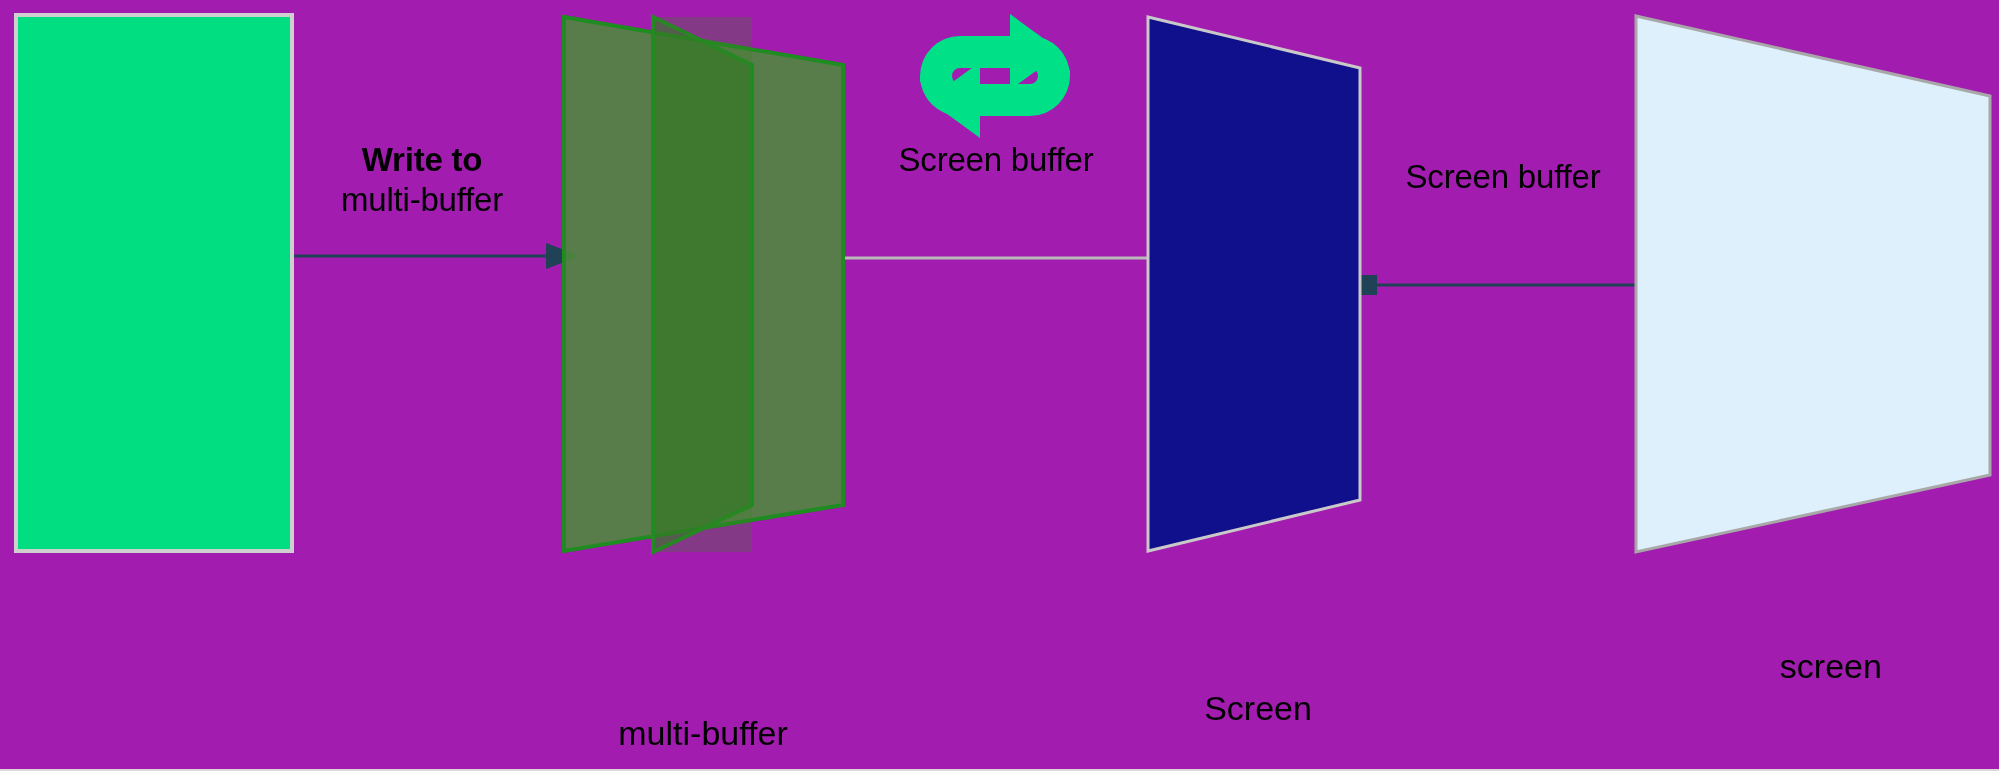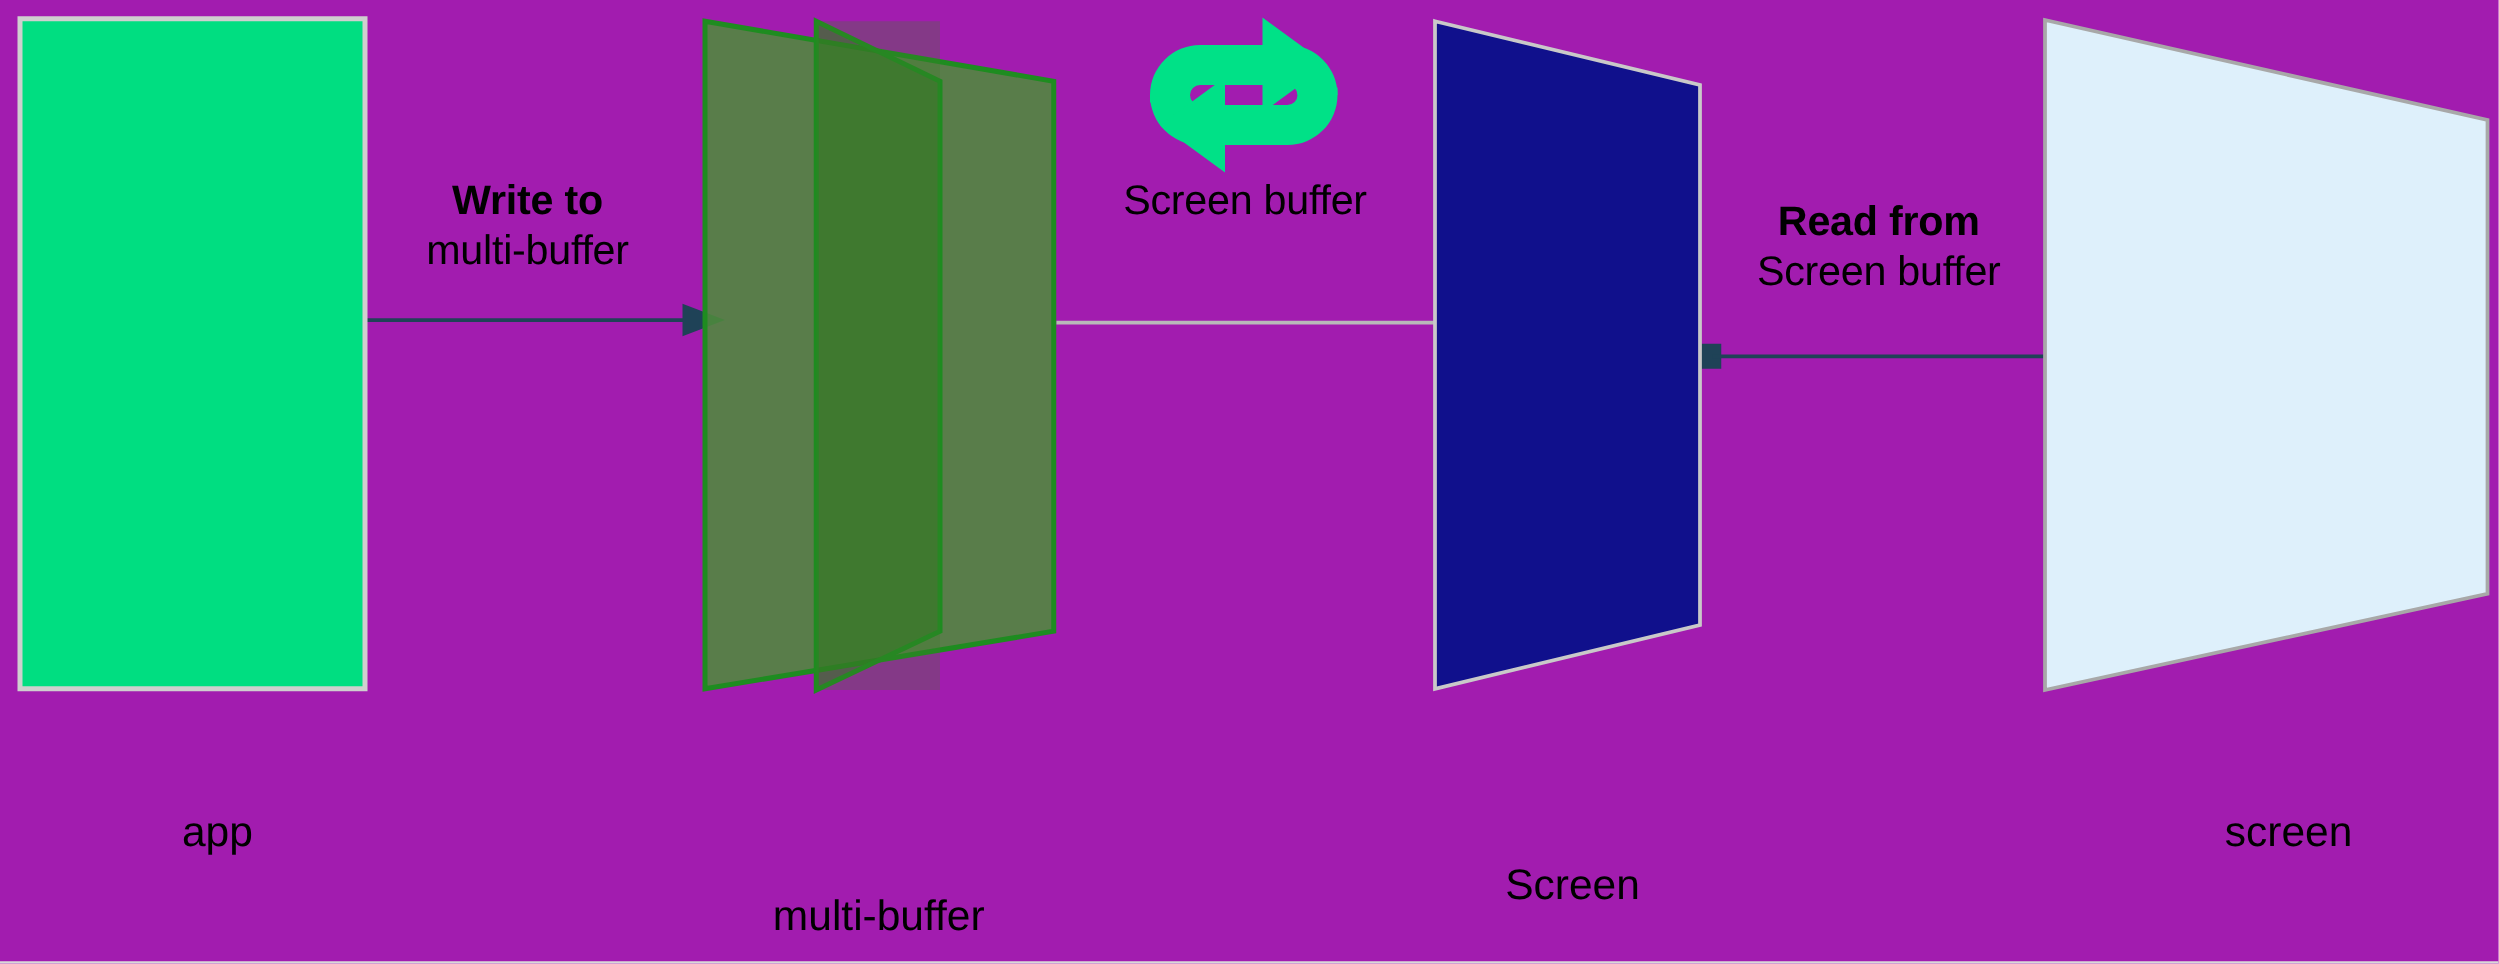--- a/index.html
+++ b/index.html
@@ -152,27 +152,23 @@
   <div class="edge-lbl" style="left:262px; top:140px; width:320px;">
     <span class="t1">Write to</span>
     <span class="t2">multi-buffer</span>
   </div>
 
   <div class="edge-lbl" style="left:836px; top:140px; width:320px;">
     <span class="t2">Screen buffer</span>
   </div>
 
   <div class="edge-lbl" style="left:1343px; top:157px; width:320px;">
-    <span class="t1">Read from</span>
     <span class="t2">Screen buffer</span>
   </div>
 
-  <div class="lbl node" style="left:55px; top:605px; width:200px;">
-    <span>app</span>
-  </div>
 
   <div class="lbl node" style="left:553px; top:630px; width:300px;">
     <div>multi-buffer</div>
     
   </div>
 
   <div class="lbl node" style="left:1128px; top:605px; width:260px;">
     <div>Screen</div>
     
     

